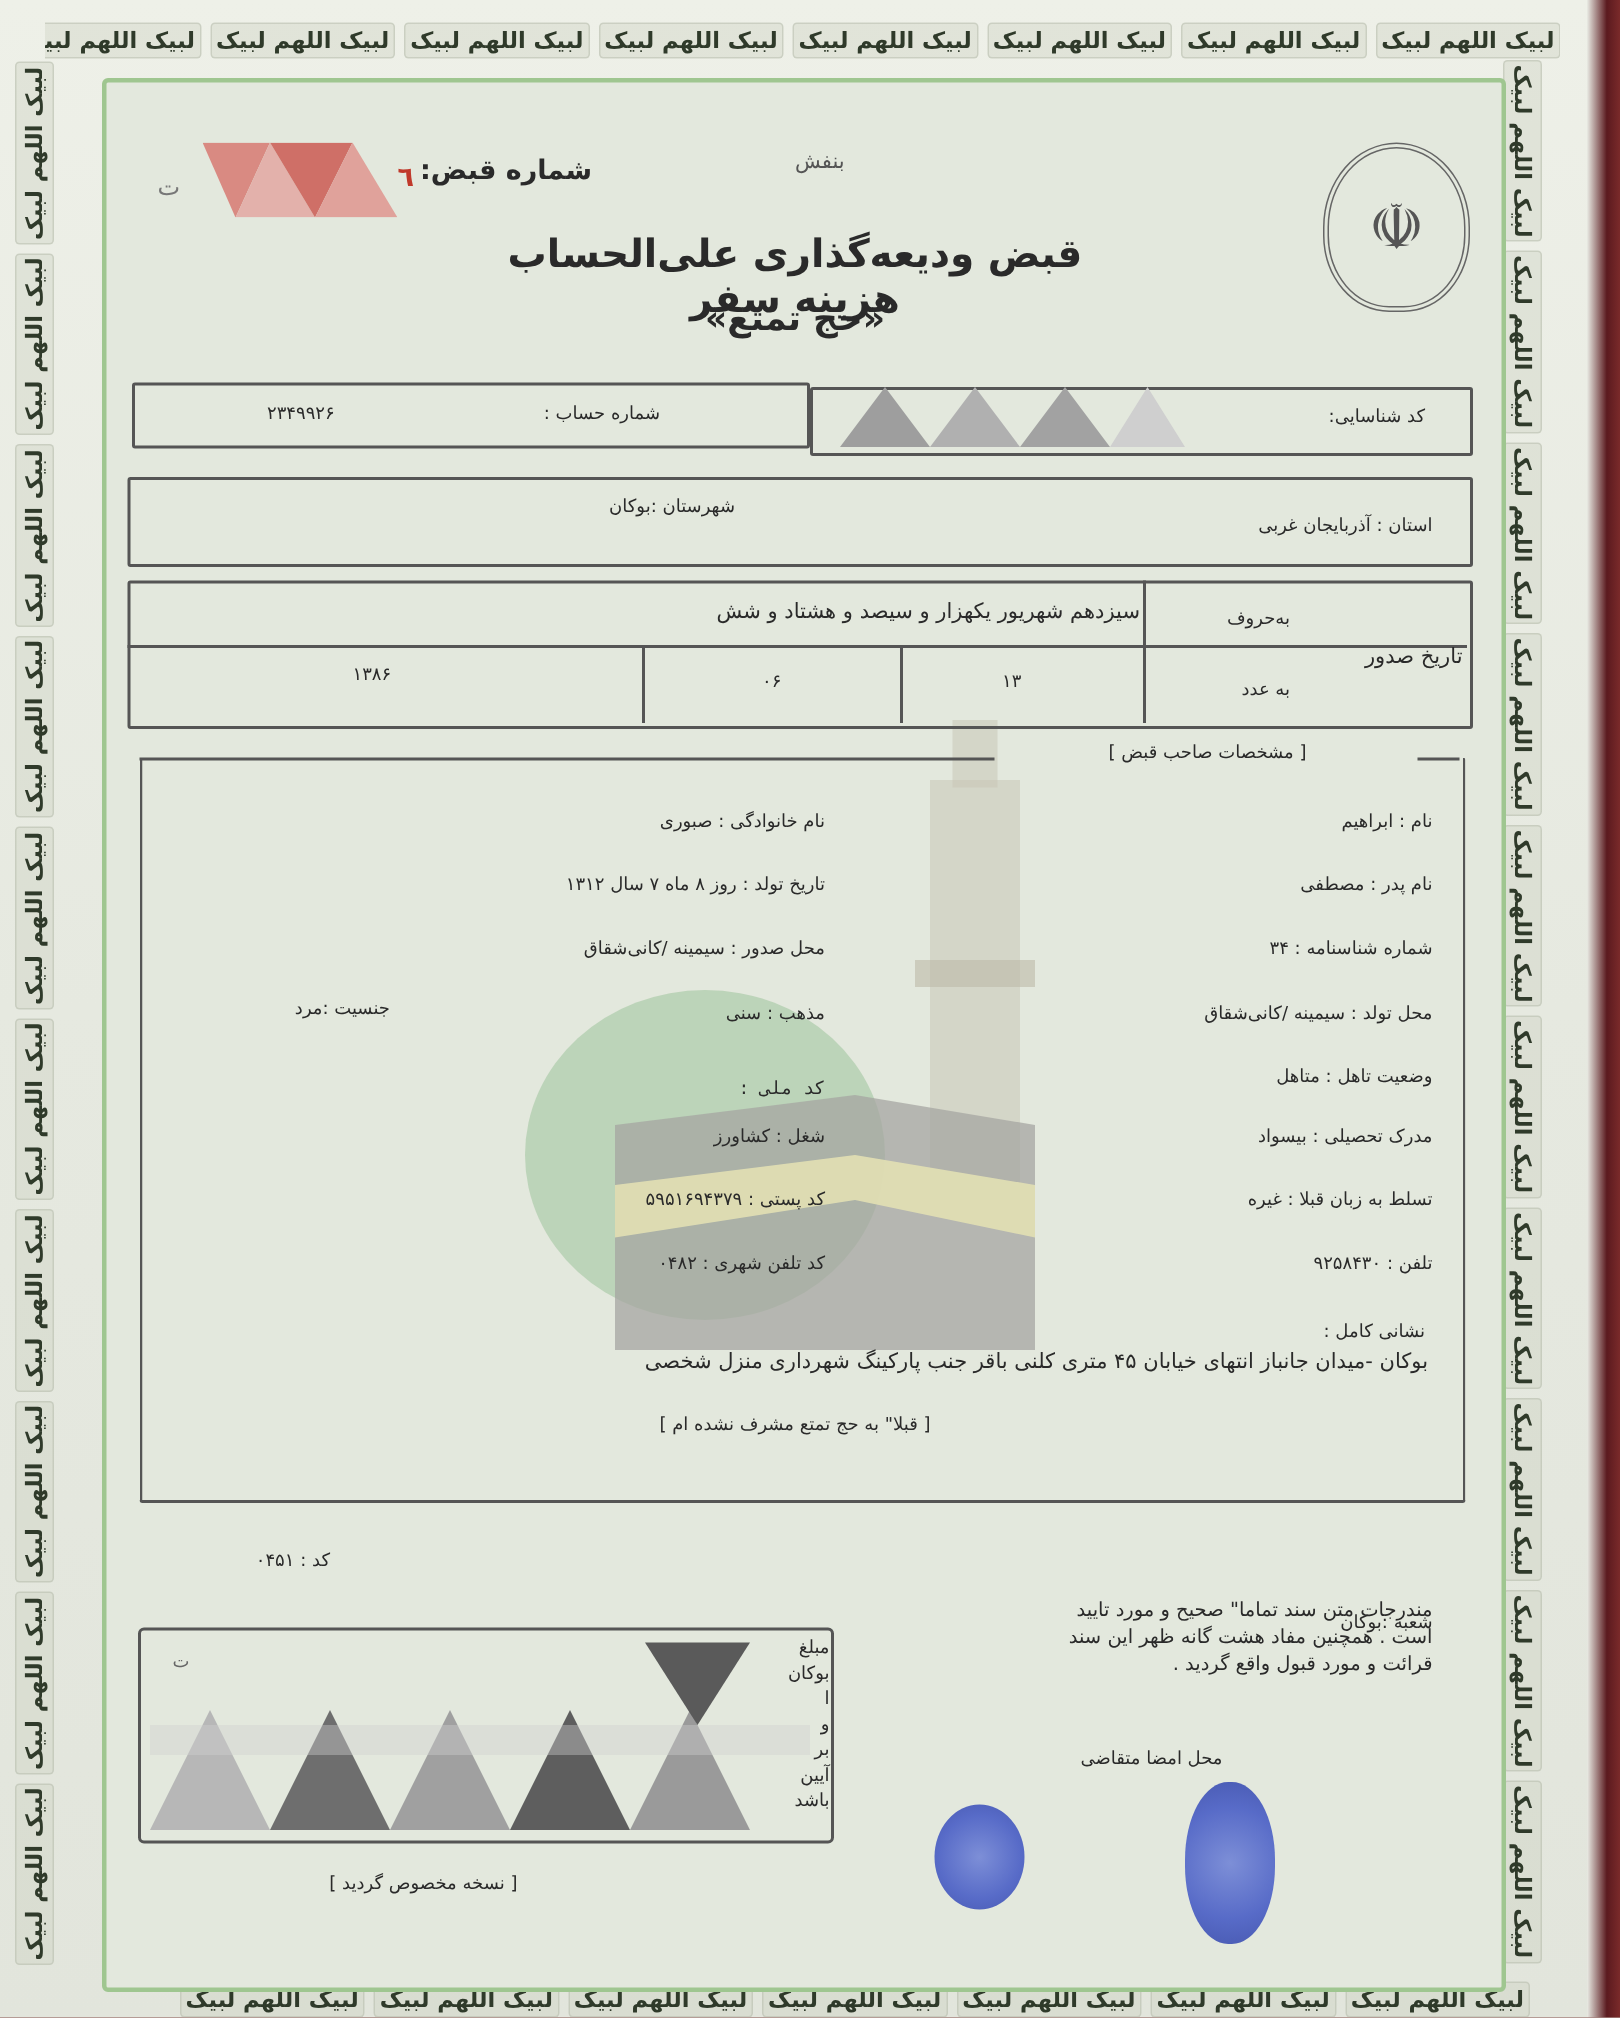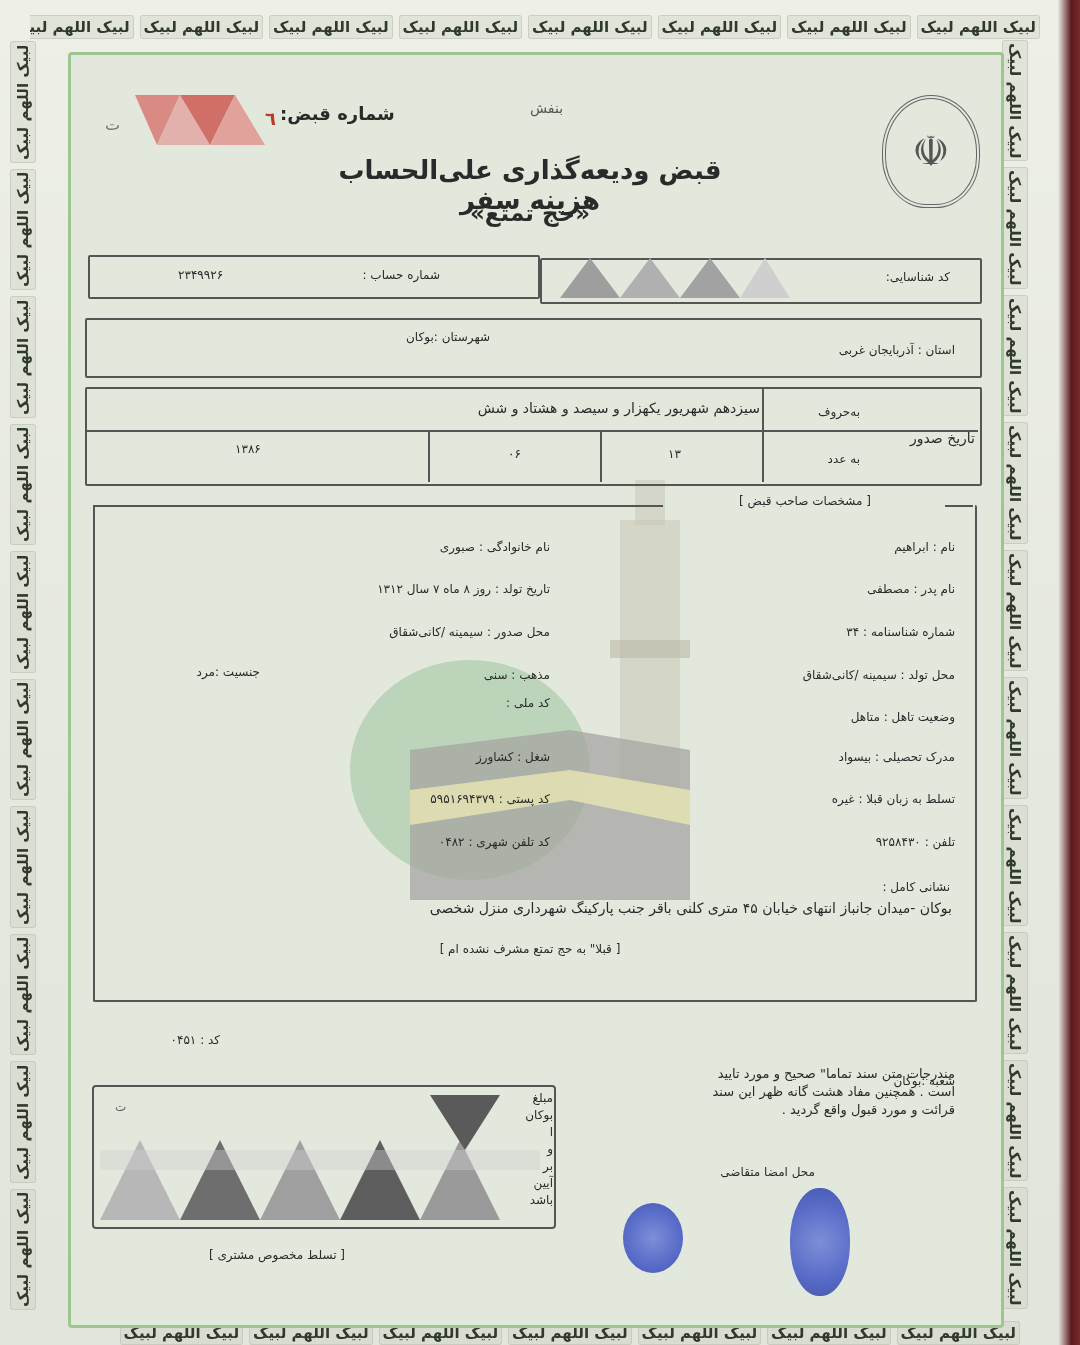--- a/index.html
+++ b/index.html
@@ -143,21 +143,21 @@
     <div class="abs rtl txt" style="left: 630px; top: 710px; width: 325px;"><span>وضعیت تاهل :</span> <span>متاهل</span></div>
     <div class="abs rtl txt" style="left: 630px; top: 750px; width: 325px;"><span>مدرک تحصیلی :</span> <span>بیسواد</span></div>
     <div class="abs rtl txt" style="left: 630px; top: 792px; width: 325px;"><span>تسلط به زبان قبلا :</span> <span>غیره</span></div>
     <div class="abs rtl txt" style="left: 630px; top: 835px; width: 325px;"><span>تلفن :</span> <span>۹۲۵۸۴۳۰</span></div>
   </div>
 <div id="fields-left">
     <div class="abs rtl txt" style="left: 110px; top: 540px; width: 440px;"><span>نام خانوادگی :</span> <span>صبوری</span></div>
     <div class="abs rtl txt" style="left: 110px; top: 582px; width: 440px;"><span>تاریخ تولد :</span> <span>روز ۸ ماه ۷ سال ۱۳۱۲</span></div>
     <div class="abs rtl txt" style="left: 110px; top: 625px; width: 440px;"><span>محل صدور :</span> <span>سیمینه /کانی‌شقاق</span></div>
     <div class="abs rtl txt" style="left: 110px; top: 668px; width: 440px;"><span>مذهب :</span> <span>سنی</span></div>
-    <div class="abs rtl txt" style="left: 110px; top: 696px; width: 440px;"><span>کد ملی :</span> <span></span></div>
+    <div class="abs rtl txt" style="left: 110px; top: 718px; width: 440px; font-family: Liberation Mono, monospace;"><span>کد ملی :</span> <span></span></div>
     <div class="abs rtl txt" style="left: 110px; top: 750px; width: 440px;"><span>شغل :</span> <span>کشاورز</span></div>
     <div class="abs rtl txt" style="left: 110px; top: 792px; width: 440px;"><span>کد پستی :</span> <span>۵۹۵۱۶۹۴۳۷۹</span></div>
     <div class="abs rtl txt" style="left: 110px; top: 835px; width: 440px;"><span>کد تلفن شهری :</span> <span>۰۴۸۲</span></div>
   </div>
 
 <div class="abs rtl txt" style="left:120px;top:665px;width:140px;"><span>جنسیت :</span><span>مرد</span></div>
 
 <div class="abs rtl txt" style="left:680px;top:880px;width:270px;">نشانی کامل :</div>
 <div class="abs rtl txt" style="left:100px;top:900px;width:852px;font-size:14px;letter-spacing:0;">بوکان -میدان جانباز انتهای خیابان ۴۵ متری کلنی باقر جنب پارکینگ شهرداری منزل شخصی</div>
 <div class="abs rtl txt" style="left:320px;top:942px;width:420px;text-align:center;">[ قبلا" به حج تمتع مشرف نشده ام ]</div>
@@ -185,13 +185,13 @@
     <div>بر</div>
     <div>آیین</div>
     <div>باشد</div>
   </div>
 <div class="abs txt" style="left:115px;top:1100px;color:#666;">ت</div>
 
 <div class="abs rtl txt" style="left:710px;top:1065px;width:245px;font-size:13px;line-height:18px;letter-spacing:0;">مندرجات متن سند تماما" صحیح و مورد تایید است . همچنین مفاد هشت گانه ظهر این سند قرائت و مورد قبول واقع گردید .</div>
 <div class="abs rtl txt" style="left:630px;top:1165px;width:185px;">محل امضا متقاضی</div>
 <div class="stamp" style="left:623px;top:1203px;width:60px;height:70px;"></div>
 <div class="stamp" style="left:790px;top:1188px;width:60px;height:108px;border-radius:48%;"></div>
-<div class="abs rtl txt" style="left:95px;top:1248px;width:250px;">[ تسلط مخصوص مشتری ]</div>
+<div class="abs rtl txt" style="left:95px;top:1248px;width:250px;">[ نسخه مخصوص گردید ]</div>
 
 </body></html>

